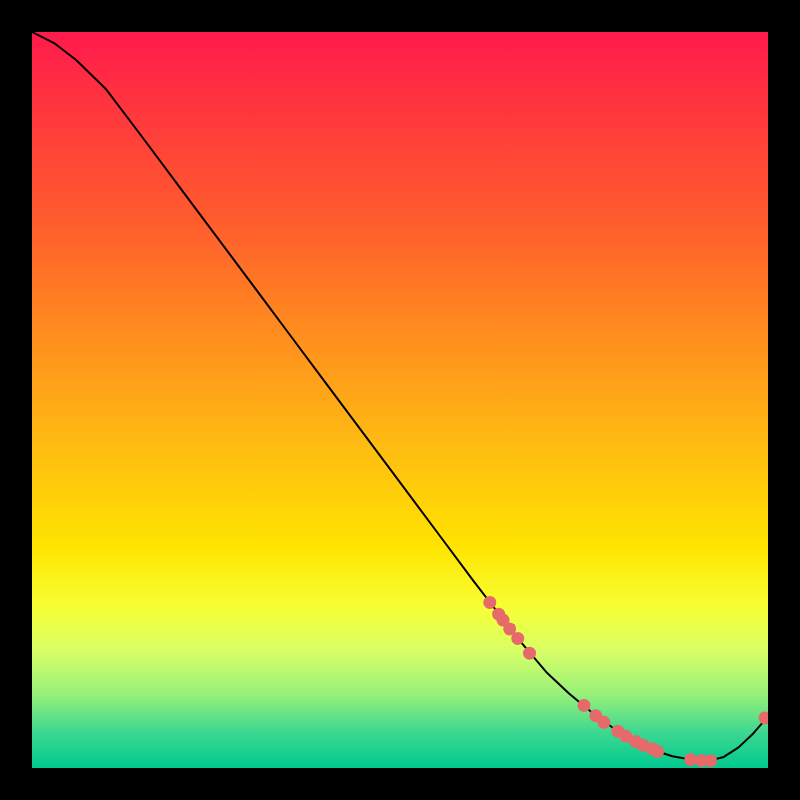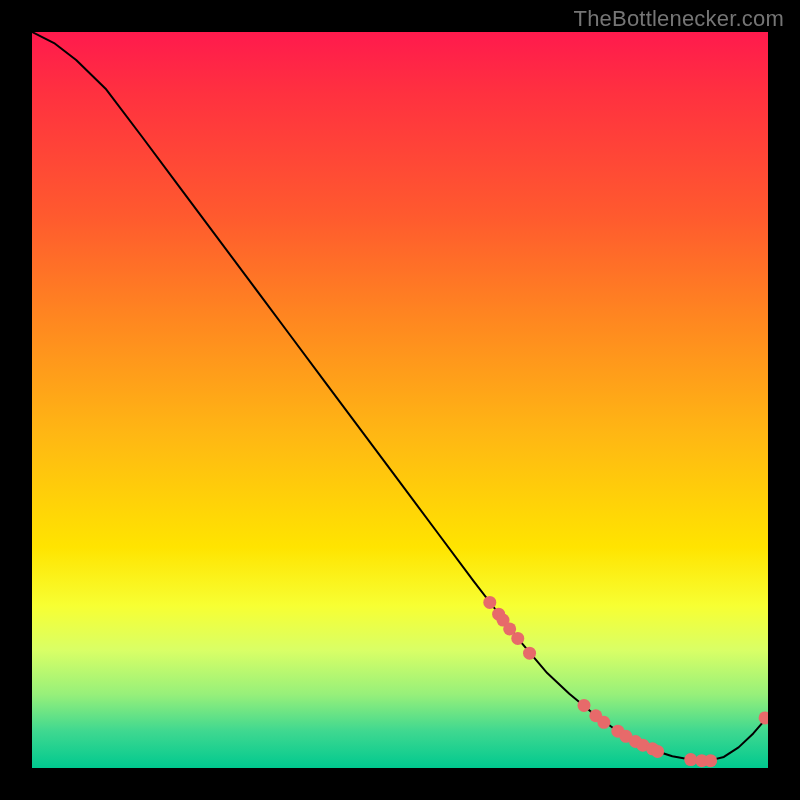--- a/index.html
+++ b/index.html
@@ -78,14 +78,13 @@
           <circle cx="610.88" cy="713.18" r="6.5" fill="#e76a6a"></circle>
           <circle cx="620.45" cy="716.86" r="6.5" fill="#e76a6a"></circle>
           <circle cx="625.60" cy="719.44" r="6.5" fill="#e76a6a"></circle>
           <circle cx="658.72" cy="727.54" r="6.5" fill="#e76a6a"></circle>
           <circle cx="669.76" cy="728.64" r="6.5" fill="#e76a6a"></circle>
           <circle cx="678.59" cy="728.64" r="6.5" fill="#e76a6a"></circle>
           <circle cx="733.06" cy="685.95" r="6.5" fill="#e76a6a"></circle>
         </g>
     </svg>
   </div>
-  <div class="watermark">TheBottlenecker.com</div>
 </div>
 
 </body></html>

